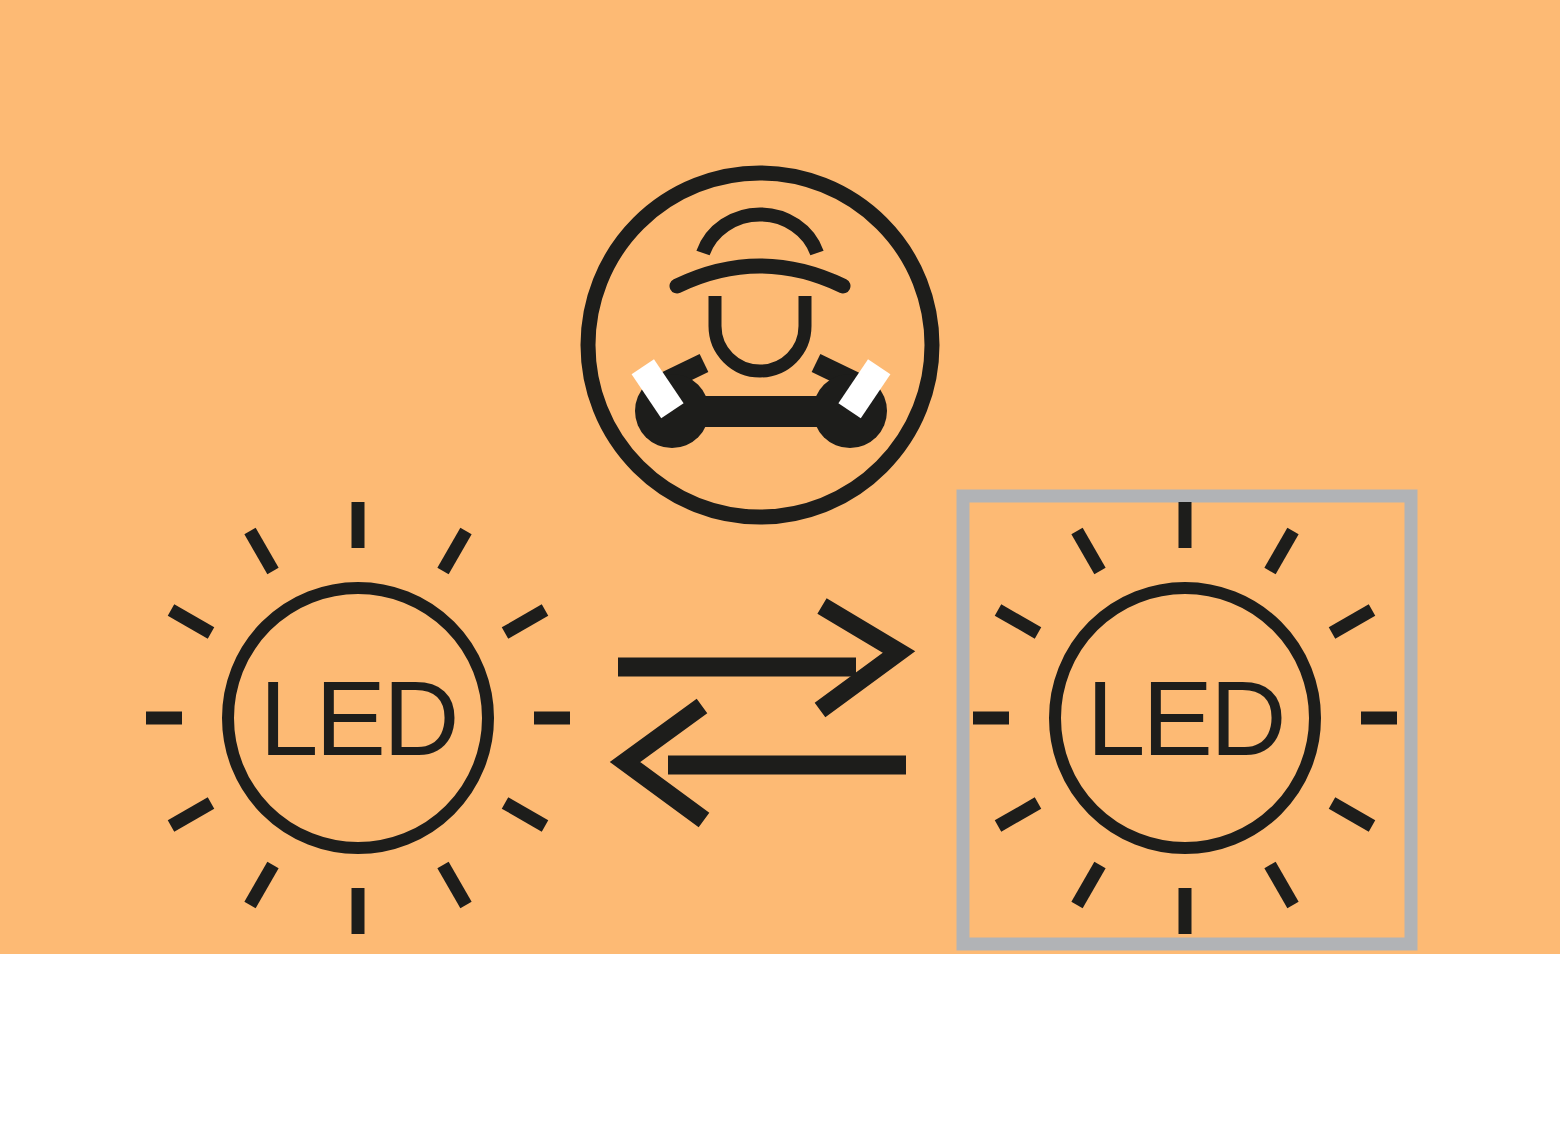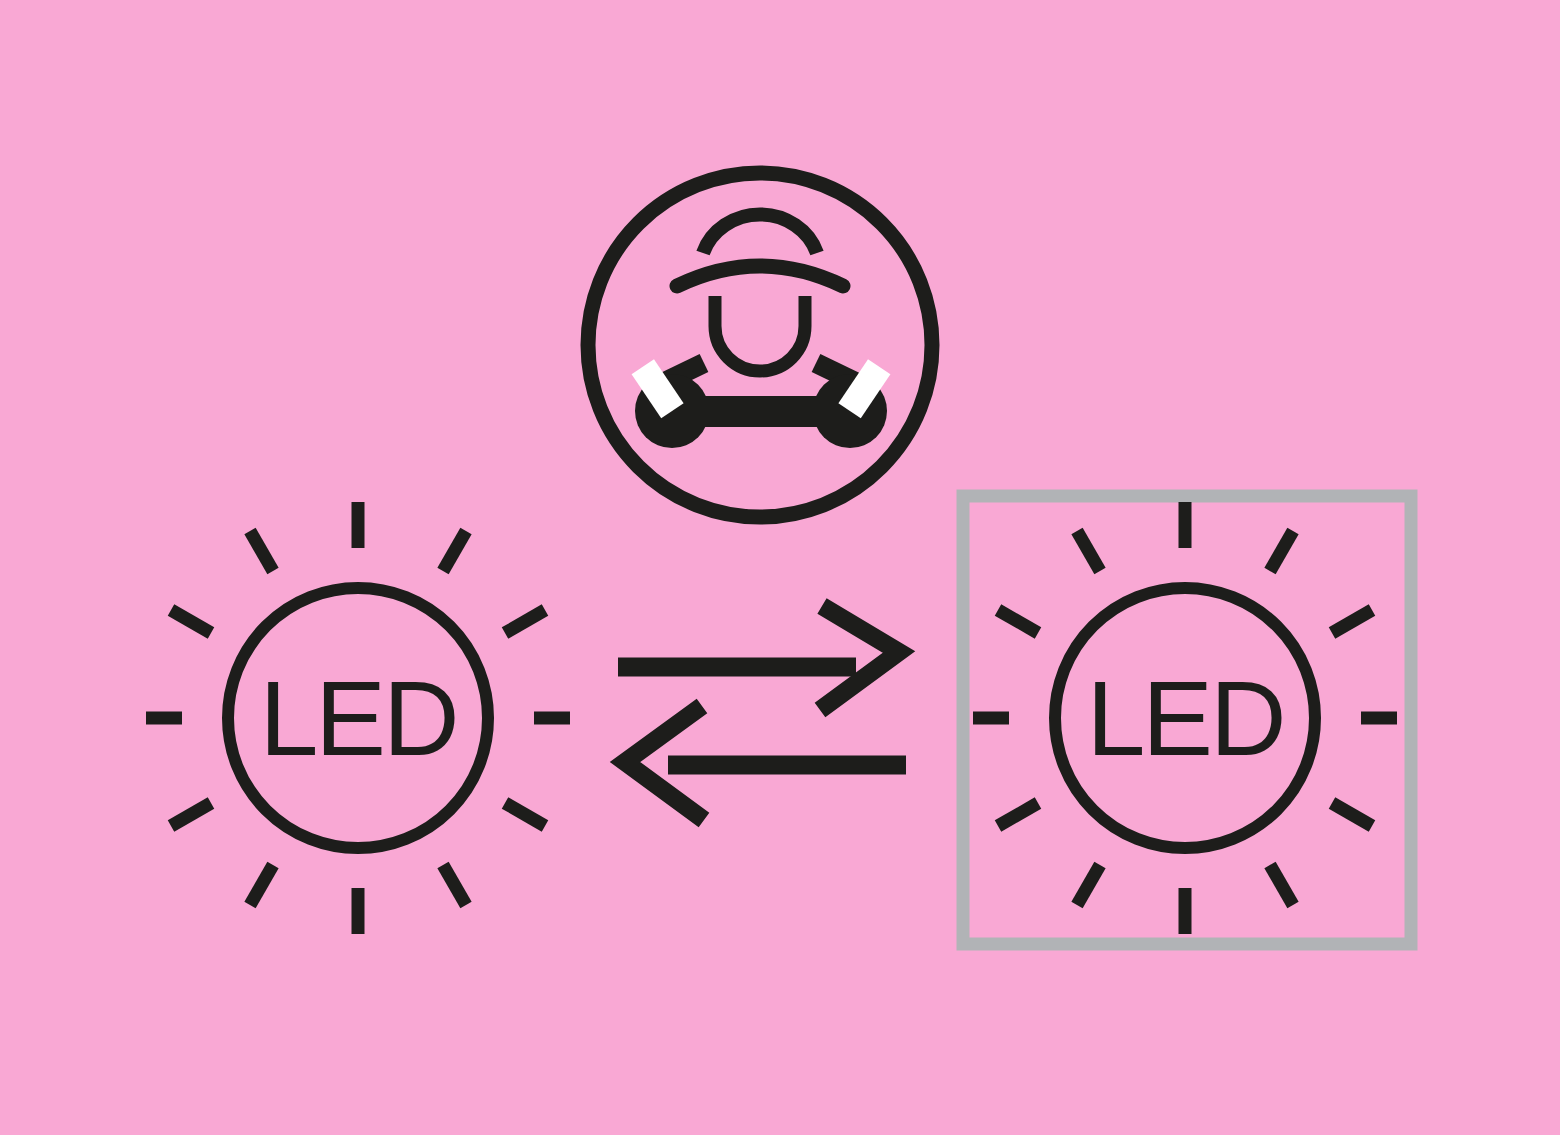--- a/index.html
+++ b/index.html
@@ -2,23 +2,23 @@
 <html><head>
 <meta charset="utf-8">
 <style>
   html, body {
     margin: 0;
     padding: 0;
     background: #ffffff;
   }
   .canvas-wrap {
     width: 1560px;
-    height: 1135px;
+    height: 954px;
     position: relative;
-    background: #f9a8d4;
+    background: #fdba74;
     overflow: hidden;
   }
   svg { display: block; }
   .ink-line { stroke: #1d1d1b; fill: none; }
   .ink-fill { fill: #1d1d1b; stroke: none; }
   .cut-fill { fill: #ffffff; stroke: none; }
   .frame-line { stroke: #b1b3b6; fill: none; }
   .ray { stroke: #1d1d1b; stroke-width: 13; stroke-linecap: butt; }
   .led-text {
     font-family: "Liberation Sans", sans-serif;

